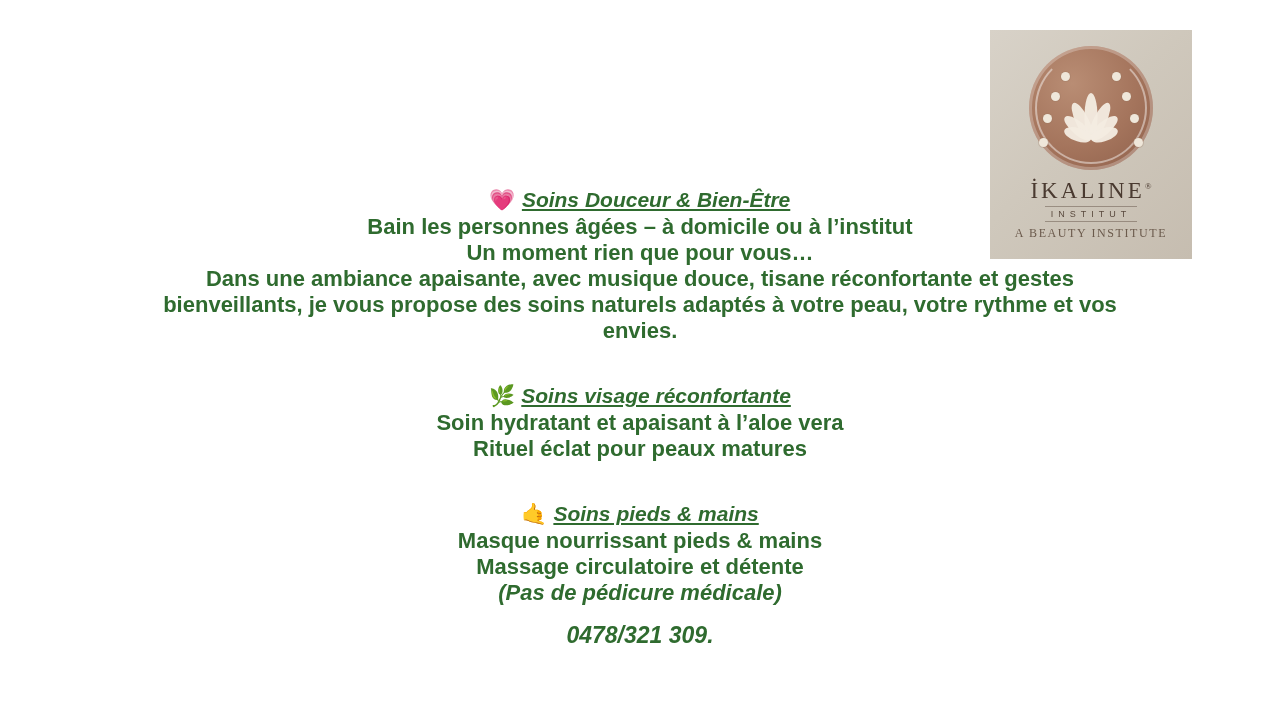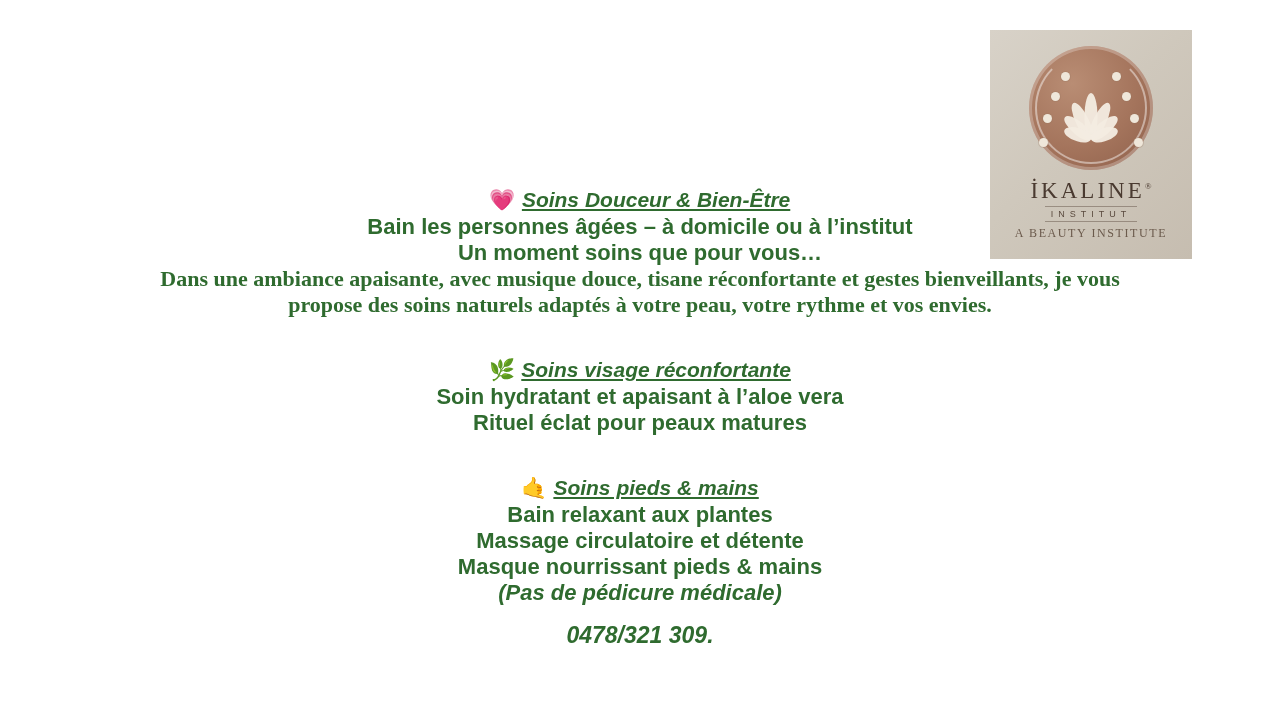--- a/index.html
+++ b/index.html
@@ -167,21 +167,20 @@
     white-space: nowrap;
   }
   .line.italic { font-style: italic; }
   .para {
     font-size: 22px;
     font-weight: bold;
     color: #2f6b2f;
     line-height: 26px;
     width: 970px;
     margin: 0 auto;
-    font-family: Liberation Serif, serif;
   }
   .phone {
     margin-top: 14px;
     font-size: 23px;
     font-weight: bold;
     font-style: italic;
     color: #2f6b2f;
     line-height: 30px;
   }
 </style>
@@ -222,36 +221,35 @@
   </div>
 </div>
 
 <div class="content">
 
   <div class="block">
     <div class="heading">
       <span class="emoji">💗</span><span class="label">Soins Douceur &amp; Bien-Être</span>
     </div>
     <div class="line">Bain les personnes âgées – à domicile ou à l’institut</div>
-    <div class="line">Un moment soins que pour vous…</div>
+    <div class="line">Un moment rien que pour vous…</div>
     <div class="para">Dans une ambiance apaisante, avec musique douce, tisane réconfortante et gestes bienveillants, je vous propose des soins naturels adaptés à votre peau, votre rythme et vos envies.</div>
   </div>
 
   <div class="block">
     <div class="heading">
       <span class="emoji">🌿</span><span class="label">Soins visage réconfortante</span>
     </div>
     <div class="line">Soin hydratant et apaisant à l’aloe vera</div>
     <div class="line">Rituel éclat pour peaux matures</div>
   </div>
 
   <div class="block">
     <div class="heading">
       <span class="emoji">🤙</span><span class="label">Soins pieds &amp; mains</span>
     </div>
-    <div class="line">Bain relaxant aux plantes</div>
+    <div class="line">Masque nourrissant pieds &amp; mains</div>
     <div class="line">Massage circulatoire et détente</div>
-    <div class="line">Masque nourrissant pieds &amp; mains</div>
     <div class="line italic">(Pas de pédicure médicale)</div>
     <div class="phone">0478/321 309.</div>
   </div>
 
 </div>
 
 </body></html>

